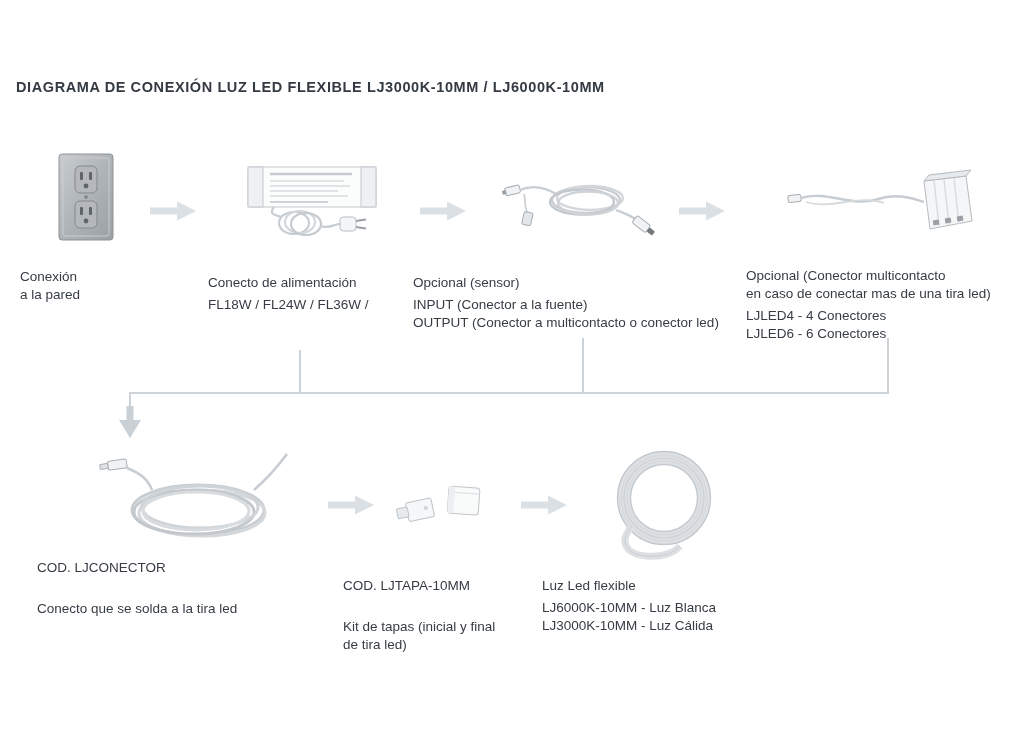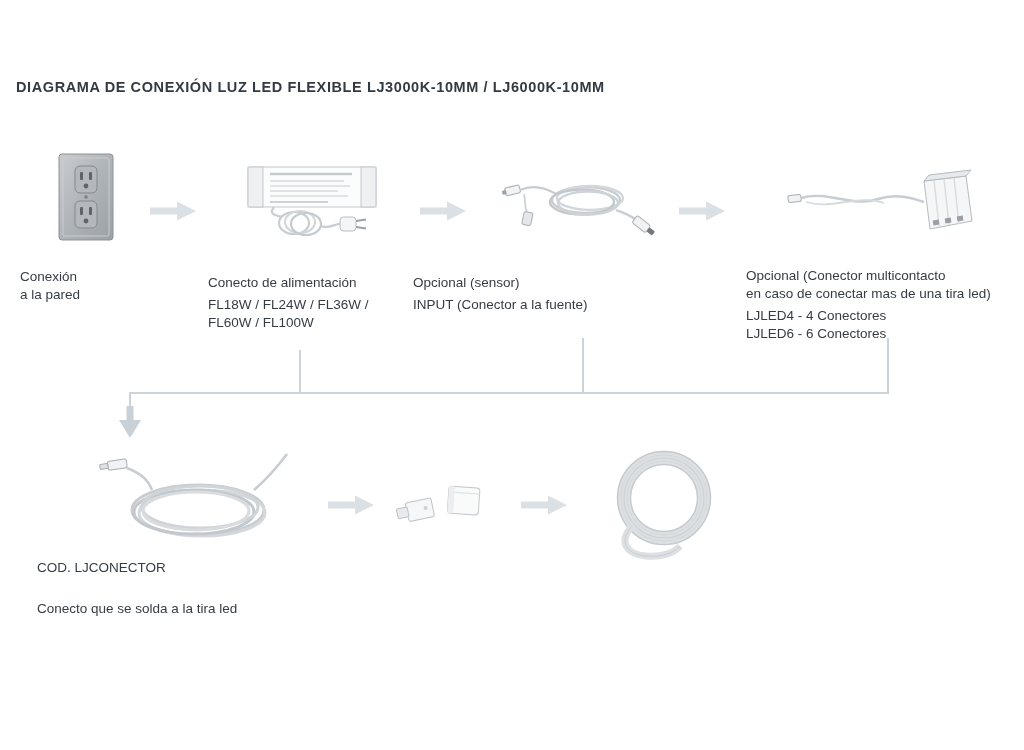--- a/index.html
+++ b/index.html
@@ -116,26 +116,26 @@
   </svg>
 
   <div class="label" style="left:20px;top:268px;width:130px">
     <div>Conexión</div>
     <div>a la pared</div>
   </div>
 
   <div class="label" style="left:208px;top:274px;width:200px">
     <div>Conecto de alimentación</div>
     <div class="gap4">FL18W / FL24W / FL36W /</div>
-    <div>FL60W / FL100W</div>
   </div>
 
   <div class="label" style="left:413px;top:274px;width:340px">
     <div>Opcional (sensor)</div>
     <div class="gap4">INPUT (Conector a la fuente)</div>
+    <div>OUTPUT (Conector a multicontacto o conector led)</div>
   </div>
 
   <div class="label" style="left:746px;top:267px;width:280px">
     <div>Opcional (Conector multicontacto</div>
     <div>en caso de conectar mas de una tira led)</div>
     <div class="gap4">LJLED4 - 4 Conectores</div>
     <div>LJLED6 - 6 Conectores</div>
   </div>
 
   <div class="line" style="left:299px;top:350px;width:2px;height:43px"></div>
@@ -195,15 +195,25 @@
     <circle cx="54" cy="48" r="43" fill="none" stroke="#d4d8db" stroke-width="1"></circle>
     <path d="M 22 76 C 8 92, 16 104, 36 106 C 52 107.5, 64 103, 70 96" fill="none" stroke="#dde0e3" stroke-width="7"></path>
     <path d="M 22 76 C 8 92, 16 104, 36 106 C 52 107.5, 64 103, 70 96" fill="none" stroke="#c9ced3" stroke-width="1"></path>
   </svg>
 
   <div class="label" style="left:37px;top:559px;width:250px">
     <div>COD. LJCONECTOR</div>
     <div class="gap8">Conecto que se solda a la tira led</div>
   </div>
 
-
+  <div class="label" style="left:343px;top:577px;width:200px">
+    <div>COD. LJTAPA-10MM</div>
+    <div class="gap8">Kit de tapas (inicial y final</div>
+    <div>de tira led)</div>
+  </div>
+
+  <div class="label" style="left:542px;top:577px;width:240px">
+    <div>Luz Led flexible</div>
+    <div class="gap4">LJ6000K-10MM - Luz Blanca</div>
+    <div>LJ3000K-10MM - Luz Cálida</div>
+  </div>
 
 </div>
 
 </body></html>

